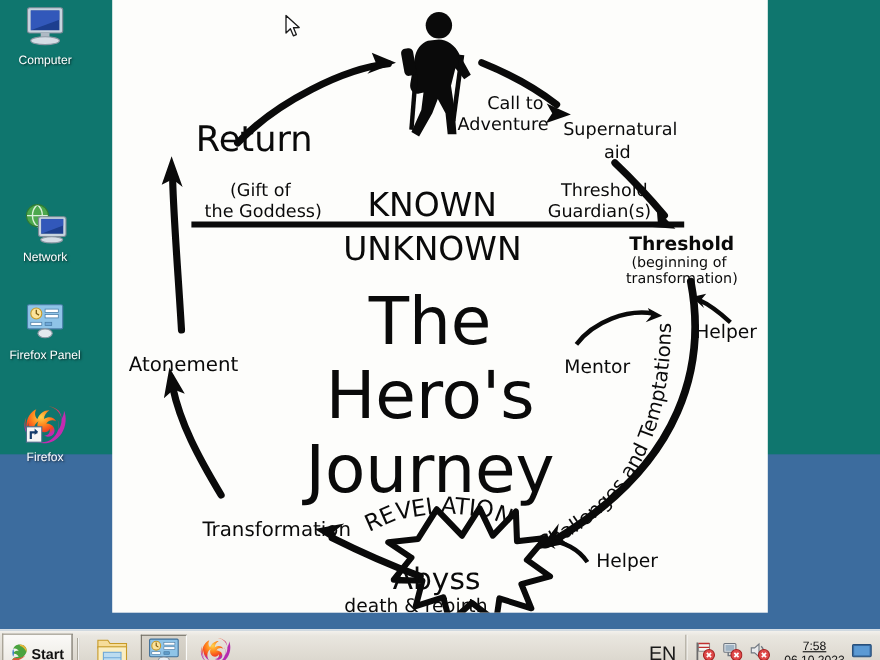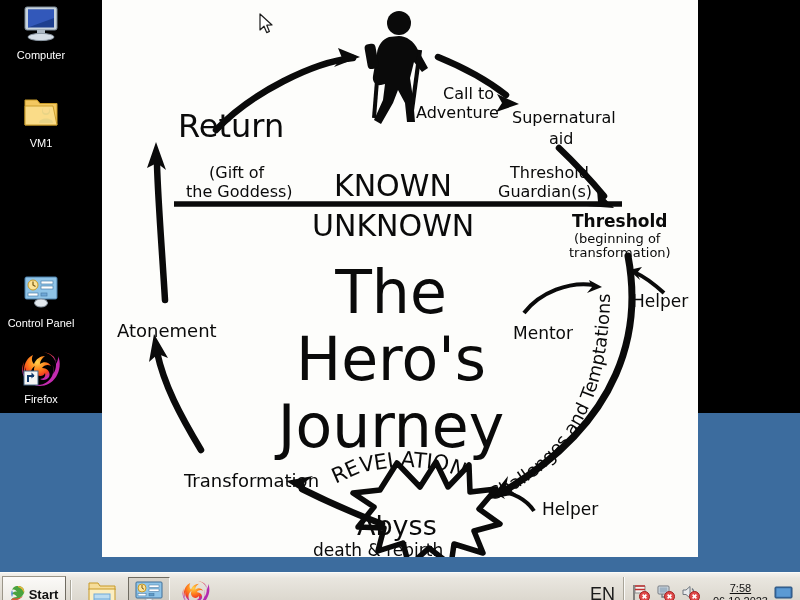--- a/index.html
+++ b/index.html
@@ -4,21 +4,21 @@
 <style>
   html,body{margin:0;padding:0;}
   body{
     width:800px;height:600px;overflow:hidden;
     font-family:"Liberation Sans",sans-serif;
     background:#3c6c9e;
     position:relative;
     -webkit-font-smoothing:antialiased;
   }
   
-  #desktop{position:absolute;left:0;top:0;width:800px;height:413px;background:#000000;}
+  #desktop{position:absolute;left:0;top:0;width:800px;height:413px;background:#0f766e;}
   .desk-icon{position:absolute;width:78px;text-align:center;cursor:default;}
   .desk-icon .glyph{display:block;height:44px;line-height:44px;}
   .desk-icon .lbl{
     display:block;color:#ffffff;font-size:11px;line-height:13px;
     text-shadow:1px 1px 2px rgba(0,0,0,.65);margin-top:1px;
   }
   
   #viewer{
     position:absolute;left:102px;top:0;width:596px;height:557px;
     background:#fdfdfb;overflow:hidden;
@@ -89,51 +89,53 @@
         <rect x="5" y="3" width="32" height="23" rx="2" fill="#c8d4de" stroke="#7c8a97"></rect>
         <rect x="8" y="5.5" width="26" height="18" fill="#1d3f8f"></rect>
         <path d="M8 5.5 L34 5.5 L34 14 L8 23.5 Z" fill="#3a62c8" opacity=".75"></path>
         <rect x="17" y="26" width="8" height="5" fill="#aeb9c4"></rect>
         <ellipse cx="21" cy="33" rx="13" ry="3.6" fill="#d5dde5" stroke="#8b97a3"></ellipse>
       </svg>
     </span>
     <span class="lbl">Computer</span>
   </div>
 
-  <div class="desk-icon" style="left:2px;top:92px;">
-    <span class="glyph">
-      <svg width="42" height="40" viewBox="0 0 42 40">
-        <path d="M5 8 L17 8 L20 11.5 L37 11.5 L37 33 L5 33 Z" fill="#f3c860" stroke="#c79a28"></path>
-        <circle cx="26" cy="19" r="4" fill="#3f6f47"></circle>
-        <path d="M19 31 C19 25 33 25 33 31 Z" fill="#3f6f47"></path>
-        <circle cx="26" cy="18" r="3.2" fill="#e8b98a"></circle>
-        <path d="M5 14 L33 14 L37 33 L5 33 Z" fill="#fbdf8d" opacity=".9" stroke="#c79a28"></path>
-      </svg>
-    </span>
-    <span class="lbl">VM1</span>
-  </div>
-
+
+  <div class="desk-icon" style="left:2px;top:183px;">
+    <span class="glyph">
+      <svg width="44" height="40" viewBox="0 0 44 40">
+        <circle cx="15" cy="13" r="10" fill="#4da84d"></circle>
+        <path d="M5 13 H25 M15 3 C21 8 21 18 15 23 C9 18 9 8 15 3" fill="none" stroke="#d9f0d9" stroke-width="1.3"></path>
+        <circle cx="15" cy="13" r="10" fill="none" stroke="#2f7a33"></circle>
+        <rect x="16" y="14" width="25" height="18" rx="2" fill="#c8d4de" stroke="#7c8a97"></rect>
+        <rect x="18.5" y="16" width="20" height="13.5" fill="#1d3f8f"></rect>
+        <path d="M18.5 16 L38.5 16 L38.5 22 L18.5 29.5 Z" fill="#3a62c8" opacity=".75"></path>
+        <ellipse cx="28" cy="35" rx="10" ry="2.8" fill="#d5dde5" stroke="#8b97a3"></ellipse>
+      </svg>
+    </span>
+    <span class="lbl">Network</span>
+  </div>
 
   <div class="desk-icon" style="left:2px;top:272px;">
     <span class="glyph">
       <svg width="42" height="40" viewBox="0 0 42 40">
         <rect x="5" y="5" width="32" height="22" rx="1.5" fill="#8fc4e8" stroke="#4a7ea8"></rect>
         <circle cx="13" cy="13" r="5" fill="#fce39a" stroke="#c79a28"></circle>
         <path d="M13 9.5 L13 13 L15.5 14.5" stroke="#7a5a10" stroke-width="1.2" fill="none"></path>
         <rect x="21" y="9" width="12" height="3" fill="#ffffff" stroke="#4a7ea8" stroke-width=".7"></rect>
         <rect x="21" y="14" width="12" height="3" fill="#ffffff" stroke="#4a7ea8" stroke-width=".7"></rect>
         <rect x="8" y="21" width="10" height="3" fill="#ffffff" stroke="#4a7ea8" stroke-width=".7"></rect>
         <rect x="21" y="21" width="6" height="3" fill="#6fa8d8" stroke="#4a7ea8" stroke-width=".7"></rect>
         <ellipse cx="21" cy="31" rx="6.5" ry="4" fill="#e3e9ee" stroke="#8b97a3"></ellipse>
       </svg>
     </span>
-    <span class="lbl">Control Panel</span>
-  </div>
-
-  <div class="desk-icon" style="left:2px;top:348px;">
+    <span class="lbl">Firefox Panel</span>
+  </div>
+
+  <div class="desk-icon" style="left:2px;top:365px;">
     <span class="glyph">
       <svg width="42" height="42" viewBox="0 0 42 42">
         <defs>
           <radialGradient id="ffg" cx="40%" cy="30%">
             <stop offset="0%" stop-color="#ffd24d"></stop>
             <stop offset="42%" stop-color="#ff8a1e"></stop>
             <stop offset="78%" stop-color="#f4431f"></stop>
             <stop offset="100%" stop-color="#c32bb0"></stop>
           </radialGradient>
         </defs>

